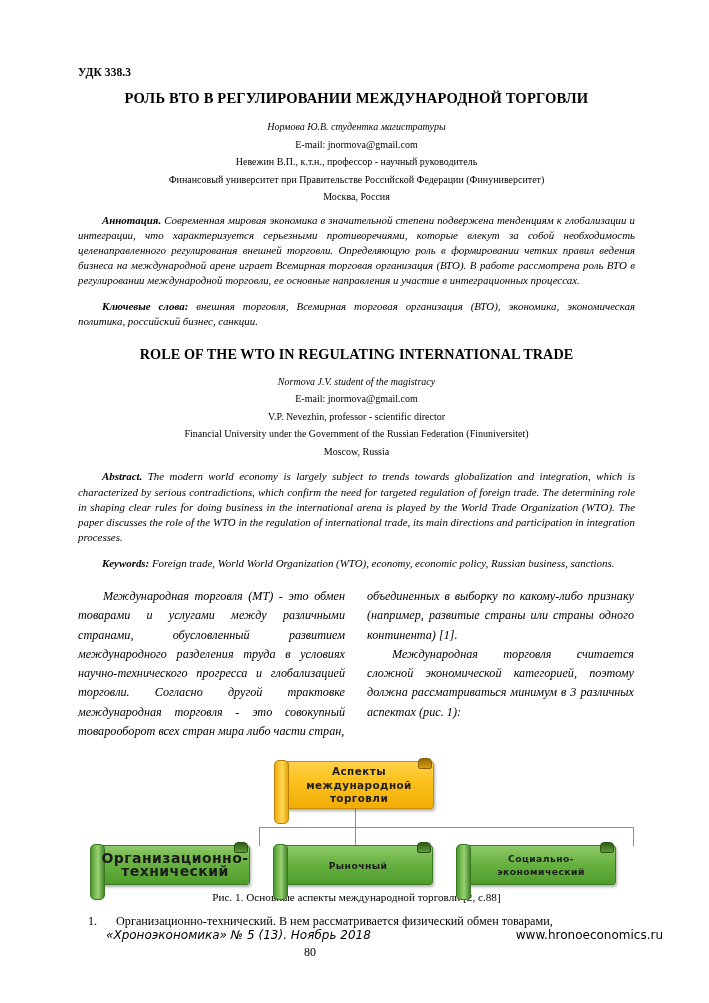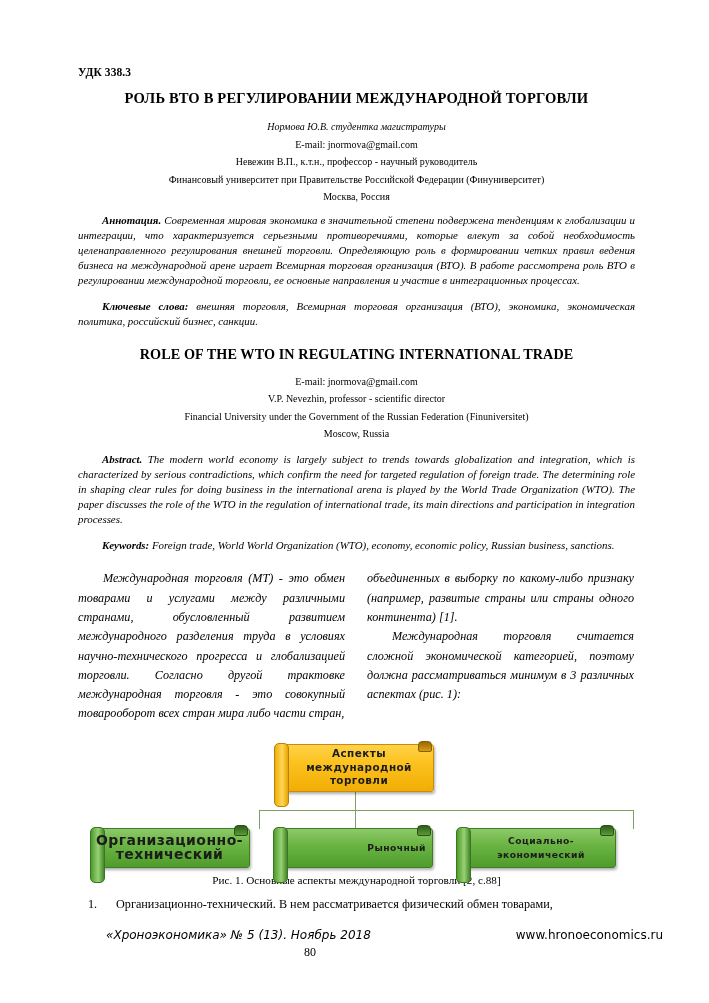--- a/index.html
+++ b/index.html
@@ -124,21 +124,21 @@
     background: #7f9e62;
   }
 
   
   .scroll-box {
     position: absolute;
     box-sizing: border-box;
     border-radius: 3px;
     display: flex;
     align-items: center;
-    justify-content: flex-end;
+    justify-content: center;
     text-align: center;
     font-family: "DejaVu Sans", "Liberation Sans", sans-serif;
     font-weight: bold;
     letter-spacing: 0.45px;
     line-height: 13.5px;
     color: #1c1c1c;
   }
 
   .scroll-box .inner {
     position: relative;
@@ -260,20 +260,21 @@
       <div>Москва, Россия</div>
     </div>
 
     <p class="abstract"><b>Аннотация.</b> <span>Современная мировая экономика в значительной степени подвержена тенденциям к глобализации и интеграции, что характеризуется серьезными противоречиями, которые влекут за собой необходимость целенаправленного регулирования внешней торговли. Определяющую роль в формировании четких правил ведения бизнеса на международной арене играет Всемирная торговая организация (ВТО). В работе рассмотрена роль ВТО в регулировании международной торговли, ее основные направления и участие в интеграционных процессах.</span></p>
 
     <p class="keywords"><b>Ключевые слова:</b> <span>внешняя торговля, Всемирная торговая организация (ВТО), экономика, экономическая политика, российский бизнес, санкции.</span></p>
 
     <h2 class="title-en">ROLE OF THE WTO IN REGULATING INTERNATIONAL TRADE</h2>
 
     <div class="byline">
+      <div class="it">Normova J.V. student of the magistracy</div>
       <div>E-mail: jnormova@gmail.com</div>
       <div>V.P. Nevezhin, professor - scientific director</div>
       <div>Financial University under the Government of the Russian Federation (Finuniversitet)</div>
       <div>Moscow, Russia</div>
     </div>
 
     <p class="abstract abstract-en"><b>Abstract.</b> <span>The modern world economy is largely subject to trends towards globalization and integration, which is characterized by serious contradictions, which confirm the need for targeted regulation of foreign trade. The determining role in shaping clear rules for doing business in the international arena is played by the World Trade Organization (WTO). The paper discusses the role of the WTO in the regulation of international trade, its main directions and participation in integration processes.</span></p>
 
     <p class="keywords"><b>Keywords:</b> <span>Foreign trade, World World Organization (WTO), economy, economic policy, Russian business, sanctions.</span></p>
 

